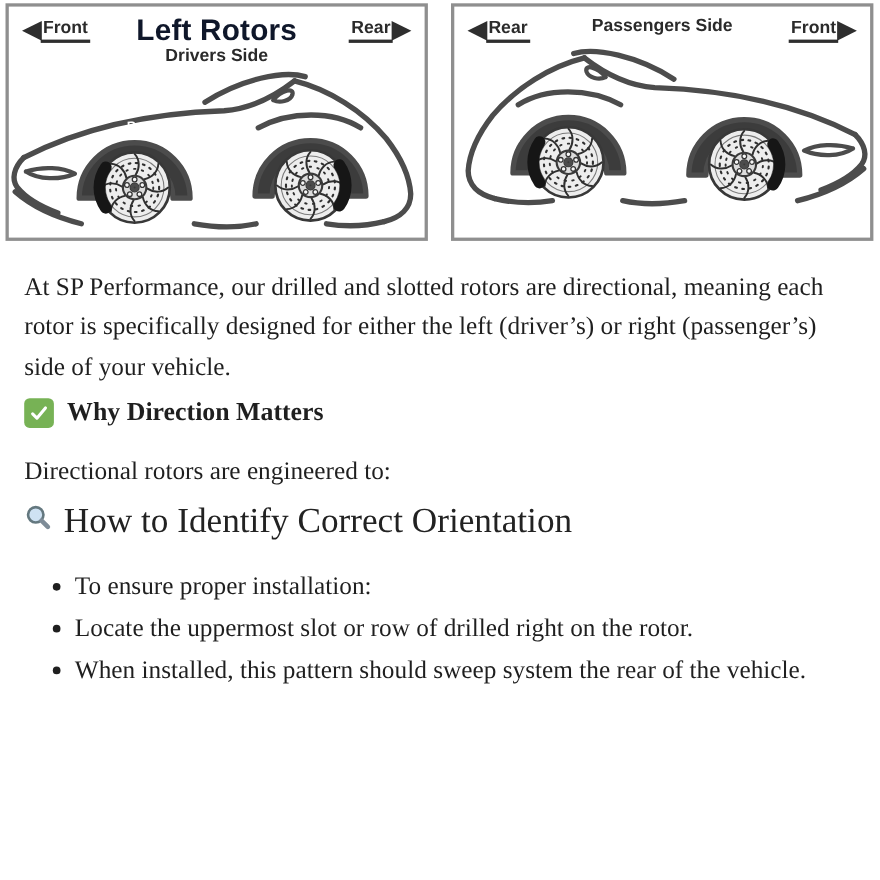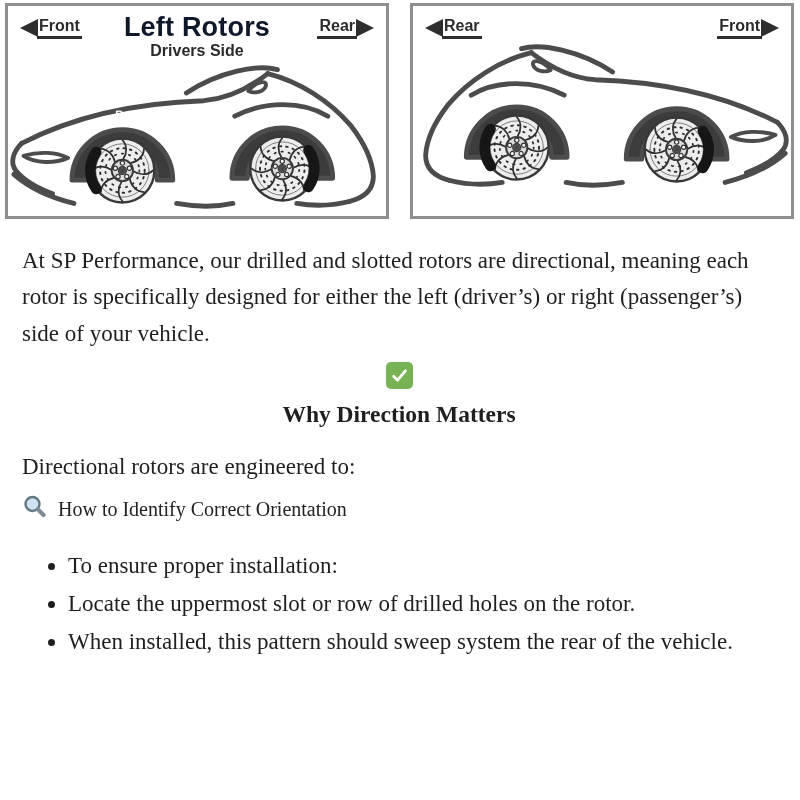--- a/index.html
+++ b/index.html
@@ -64,36 +64,35 @@
     font-size: 11.5px;
     font-weight: bold;
     letter-spacing: 0.6px;
     fill: #ffffff;
   }
 
   
   .article { padding: 12px 24px 0 22px; font-size: 23px; }
   .intro { line-height: 1.58; margin: 12px 0 10px 0; max-width: 762px; }
   .h-why {
-    display: flex; align-items: center; gap: 12px;
+    display: flex; align-items: flex-start; gap: 12px;
     font-size: 23.5px; font-weight: bold;
     margin: 0 0 26px 0;
-    flex-direction: column;
   }
   .check-badge {
     width: 27px; height: 27px; border-radius: 5px;
     background: #77b255; flex: 0 0 auto;
     display: inline-flex; align-items: center; justify-content: center;
   }
   .lead { margin: 12px 0 14px 0; }
   .bullets { list-style: disc; padding-left: 46px; margin: 0 0 24px 0; }
   .bullets li { line-height: 1.52; margin: 3px 0; max-width: 700px; }
   .h-identify {
     display: flex; align-items: center; gap: 10px;
-    font-size: 20px; font-weight: 400; color: #222;
+    font-size: 32px; font-weight: 400; color: #222;
     margin: 2px 0 24px 0;
   }
   .mag-icon { flex: 0 0 auto; display: inline-block; }
 </style>
 </head>
 <body>
 
 <div class="diagram">
 
   <div class="panel">
@@ -179,20 +178,21 @@
     </svg>
   </div>
 
   <div class="panel">
     <div class="panel-header">
       <div class="dir">
         <span class="tri tri-left"></span>
         <span class="dir-text">Rear</span>
       </div>
       <div class="panel-title-block">
+        <div class="panel-subtitle">Passengers Side</div>
       </div>
       <div class="dir right">
         <span class="dir-text">Front</span>
         <span class="tri tri-right"></span>
       </div>
     </div>
 
     <svg class="car-svg" viewBox="0 0 390 160">
       <use href="#car" transform="translate(390,0) scale(-1,1)"></use>
       <g>
@@ -230,17 +230,17 @@
       <svg width="26" height="26" viewBox="0 0 26 26">
         <circle cx="10.5" cy="10" r="7" fill="#cfe2f3" stroke="#64787f" stroke-width="2.4"></circle>
         <line x1="15.8" y1="15.3" x2="21.5" y2="21" stroke="#7e8c98" stroke-width="4.2" stroke-linecap="round"></line>
       </svg>
     </span>
     <span>How to Identify Correct Orientation</span>
   </h3>
 
   <ul class="bullets">
     <li>To ensure proper installation:</li>
-    <li>Locate the uppermost slot or row of drilled holes on the rotor.</li>
+    <li>Locate the uppermost slot or row of drilled right on the rotor.</li>
     <li>When installed, this pattern should sweep system the rear of the vehicle.</li>
   </ul>
 
 </div>
 
 </body></html>

